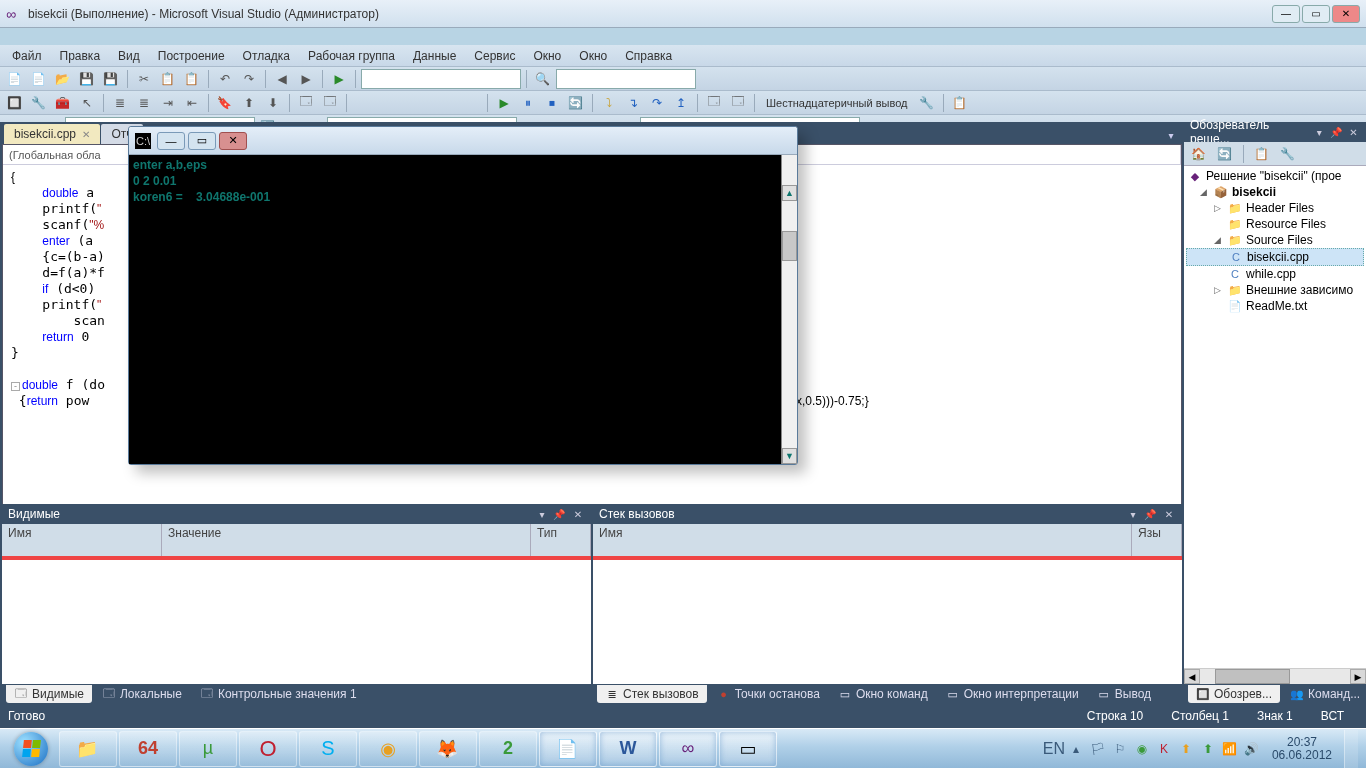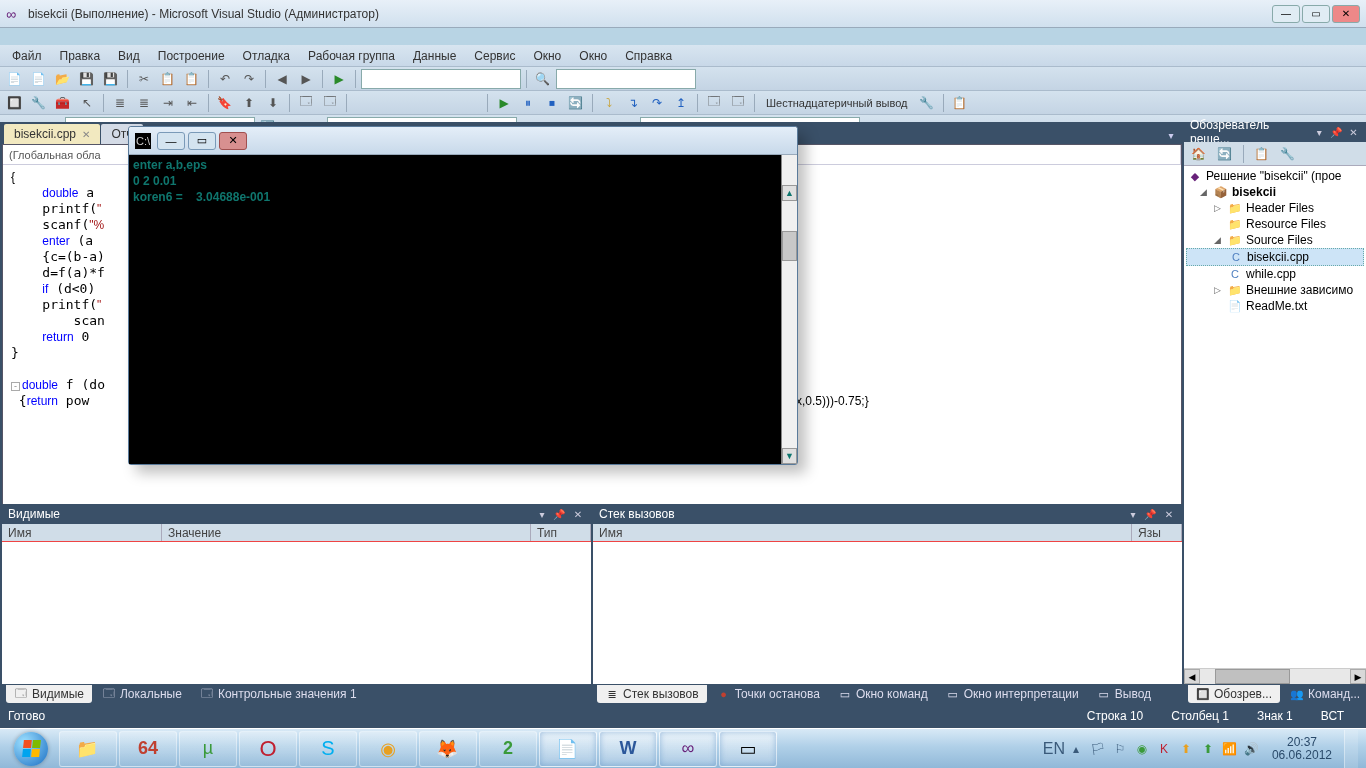--- a/index.html
+++ b/index.html
@@ -69,21 +69,21 @@
 .tree-item { display: flex; align-items: center; gap: 4px; padding: 1px 2px; white-space: nowrap; cursor: pointer; }
 .tree-item.selected { background: #cde4f7; border: 1px dotted #6aa; }
 .tree-expander { width: 10px; font-size: 9px; color: #666; }
 .tree-icon { width: 14px; height: 14px; display: flex; align-items: center; justify-content: center; font-size: 11px; }
 .ind1 { padding-left: 14px; } .ind2 { padding-left: 28px; } .ind3 { padding-left: 42px; }
 .folder-icon { color: #d8a030; } .cpp-icon { color: #5080c0; } .sln-icon { color:#68217a;} .prj-icon{color:#5080c0;} .txt-icon{color:#888;}
 
 
 .bottom-panels { position: absolute; left: 0; right: 182px; bottom: 64px; top: 504px; display: flex; gap: 2px; background:#3a5068; padding:0 2px;}
 .bpanel { flex: 1; display: flex; flex-direction: column; background:#3a5068;}
-.bpanel-header { height: 18px; background: #d0dde8; display: flex; border-bottom: 1px solid #ef4444; font-size: 11px; color: #444; }
+.bpanel-header { height: 36px; background: #d0dde8; display: flex; border-bottom: 4px solid #ef4444; font-size: 11px; color: #444; }
 .bpanel-col { padding: 2px 6px; border-right: 1px solid #aab; }
 .bpanel-body { flex: 1; background: #fff; }
 .bottom-tabs { height: 20px; background: #3a5068; display: flex; align-items: center; gap: 2px; padding: 0 4px; }
 .btab { padding: 2px 8px; font-size: 11px; color: #dde; display: flex; align-items: center; gap: 4px; cursor: pointer;}
 .btab.active { background: #f0f0f0; color: #333; border-radius: 0 0 3px 3px;}
 .btab-icon { width: 14px; height: 14px; font-size: 11px; display:flex; align-items:center; justify-content:center;}
 
 .side-bottom-tabs { height: 20px; background: #3a5068; display: flex; align-items: center; gap: 2px; padding: 0 4px; }
 
 

